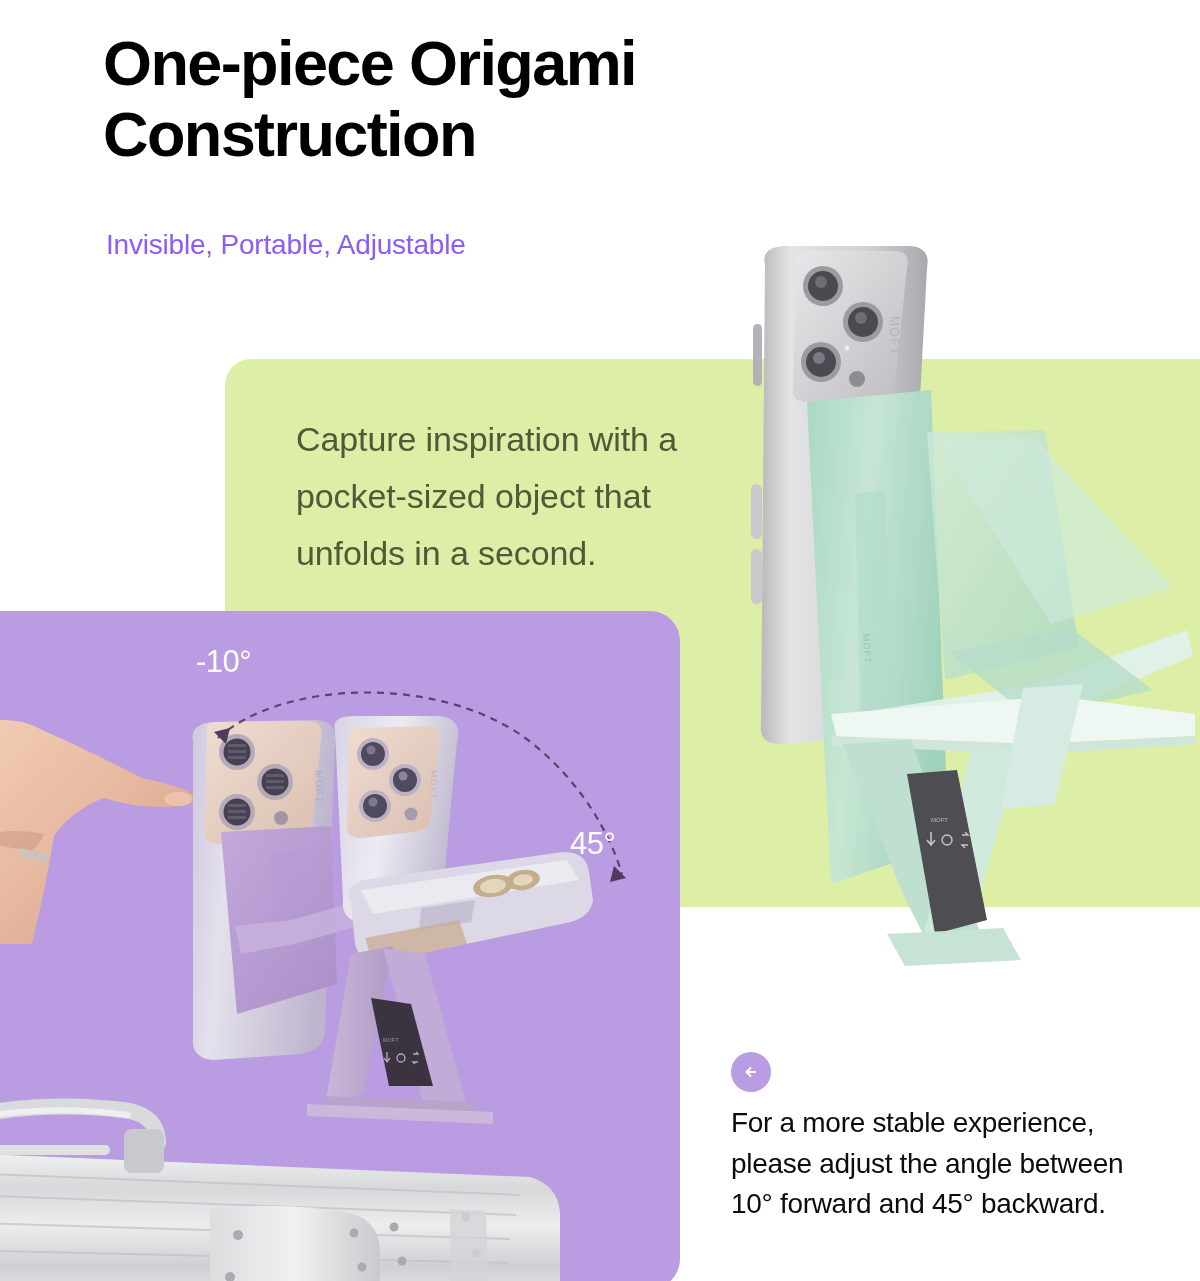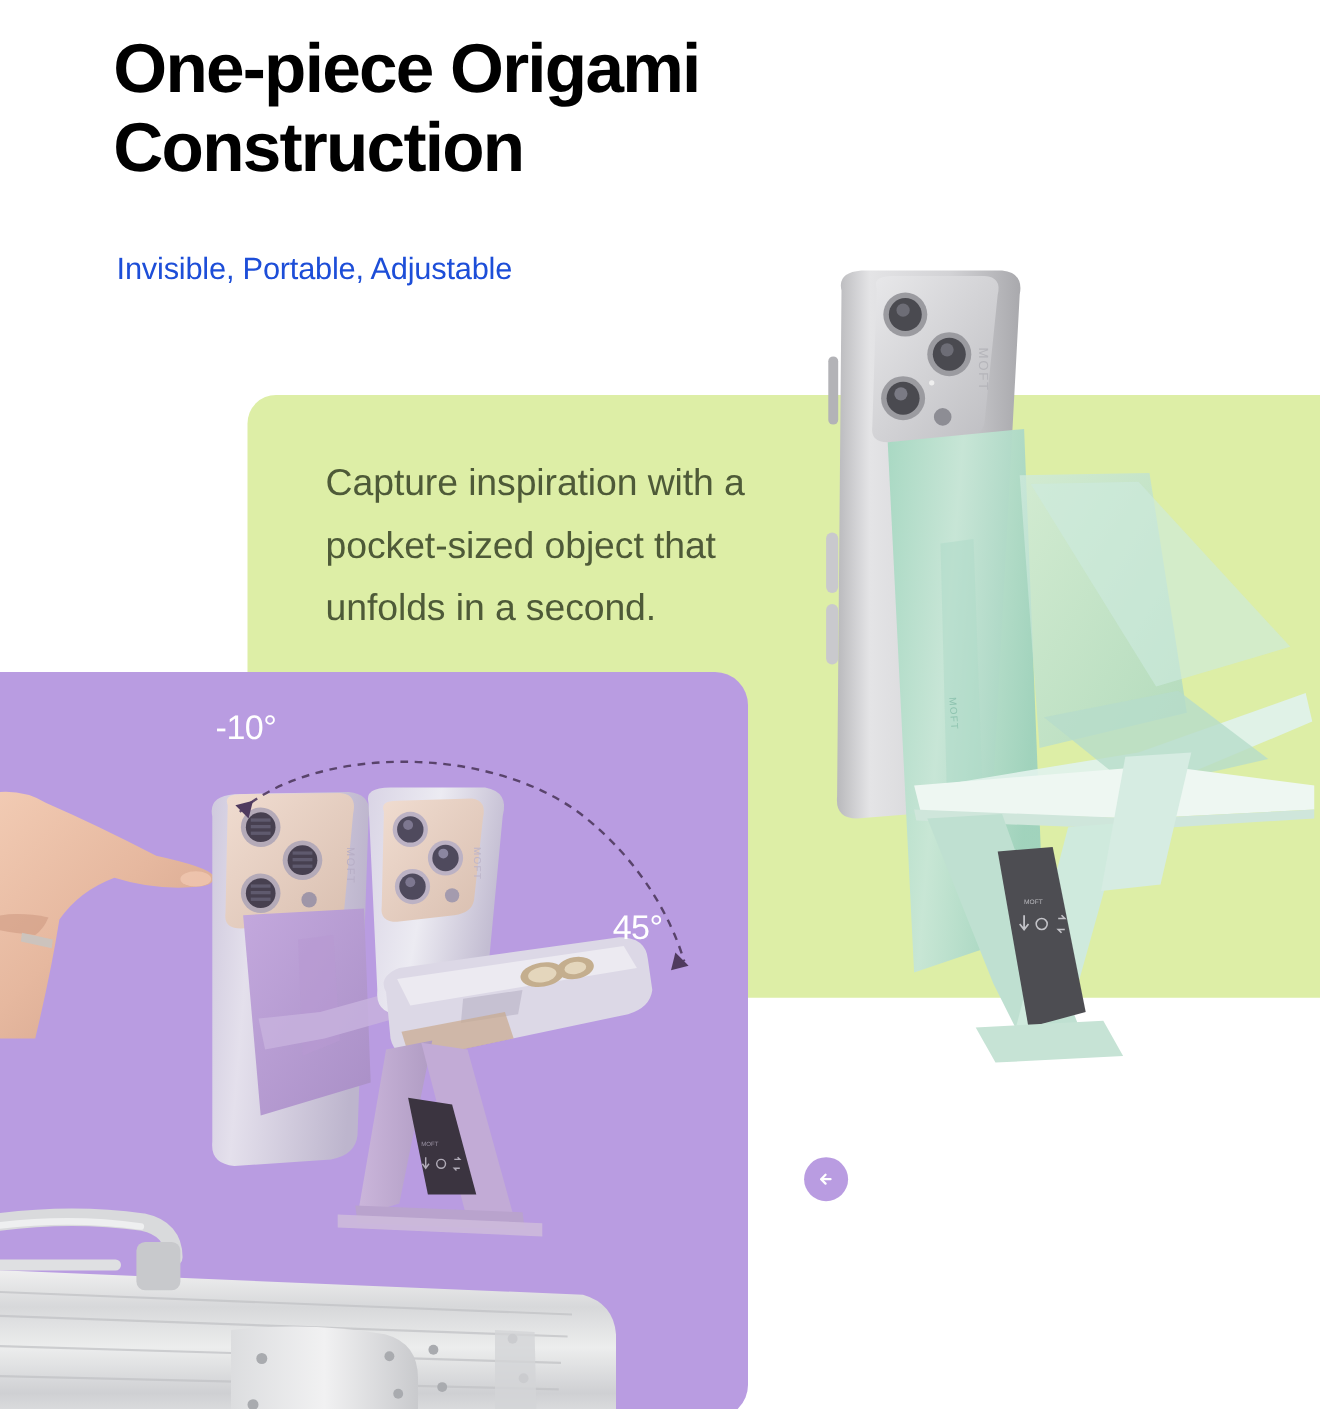--- a/index.html
+++ b/index.html
@@ -12,21 +12,21 @@
   #page { position: relative; width: 1200px; height: 1281px; background:#fff; overflow:hidden;margin-top:26px; }
 
   
   .headline {
     position: absolute; left: 103px; top: 2px; width: 760px;
     font-size: 63px; line-height: 1.12; font-weight: 700;
     letter-spacing: -1.6px; color: #000;
   }
   .subheadline {
     position: absolute; left: 106px; top: 203px;
-    font-size: 28px; font-weight: 400; color: #1d4ed8;
+    font-size: 28px; font-weight: 400; color: #8b5cf6;
     letter-spacing: -0.2px;
   }
 
   
   .green-panel {
     position: absolute; left: 225px; top: 333px;
     width: 975px; height: 548px;
     background: #ddeea6;
     border-top-left-radius: 26px;
     border-bottom-left-radius: 0px;
@@ -51,21 +51,21 @@
   .suitcase {
     position:absolute; left:-30px; bottom:-10px; width:700px; height:210px;
   }
 
   
   .ang-label {
     position:absolute; color:#fff; font-size:31px; font-weight:500;
     letter-spacing:-0.5px; white-space:nowrap;
   }
   .ang-neg { left: 196px; top: 618px; }
-  .ang-pos { left: 557px; top: 800px; }
+  .ang-pos { left: 570px; top: 800px; }
 
   .arc-svg { position:absolute; left:190px; top:640px; width:470px; height:230px; }
 
   
   .note-badge {
     position:absolute; left:731px; top:1026px;
     width:40px; height:40px; border-radius:50%;
     background:#b99ce1;
     display:flex; align-items:center; justify-content:center;
   }
@@ -349,14 +349,15 @@
   <span class="ang-label ang-pos">45°</span>
 
   <div class="green-copy">Capture inspiration with a pocket-sized object that unfolds in a second.</div>
 
   <div class="note-badge">
     <svg width="22" height="22" viewBox="0 0 22 22" xmlns="http://www.w3.org/2000/svg">
       <path d="M15 11 H7" stroke="#ffffff" stroke-width="2.1" stroke-linecap="round"></path>
       <path d="M10.5 7 L6.5 11 L10.5 15" stroke="#ffffff" stroke-width="2.1" stroke-linecap="round" stroke-linejoin="round" fill="none"></path>
     </svg>
   </div>
+  <div class="note-text">For a more stable experience, please adjust the angle between 10° forward and 45° backward.</div>
 
 </div>
 
 </body></html>

